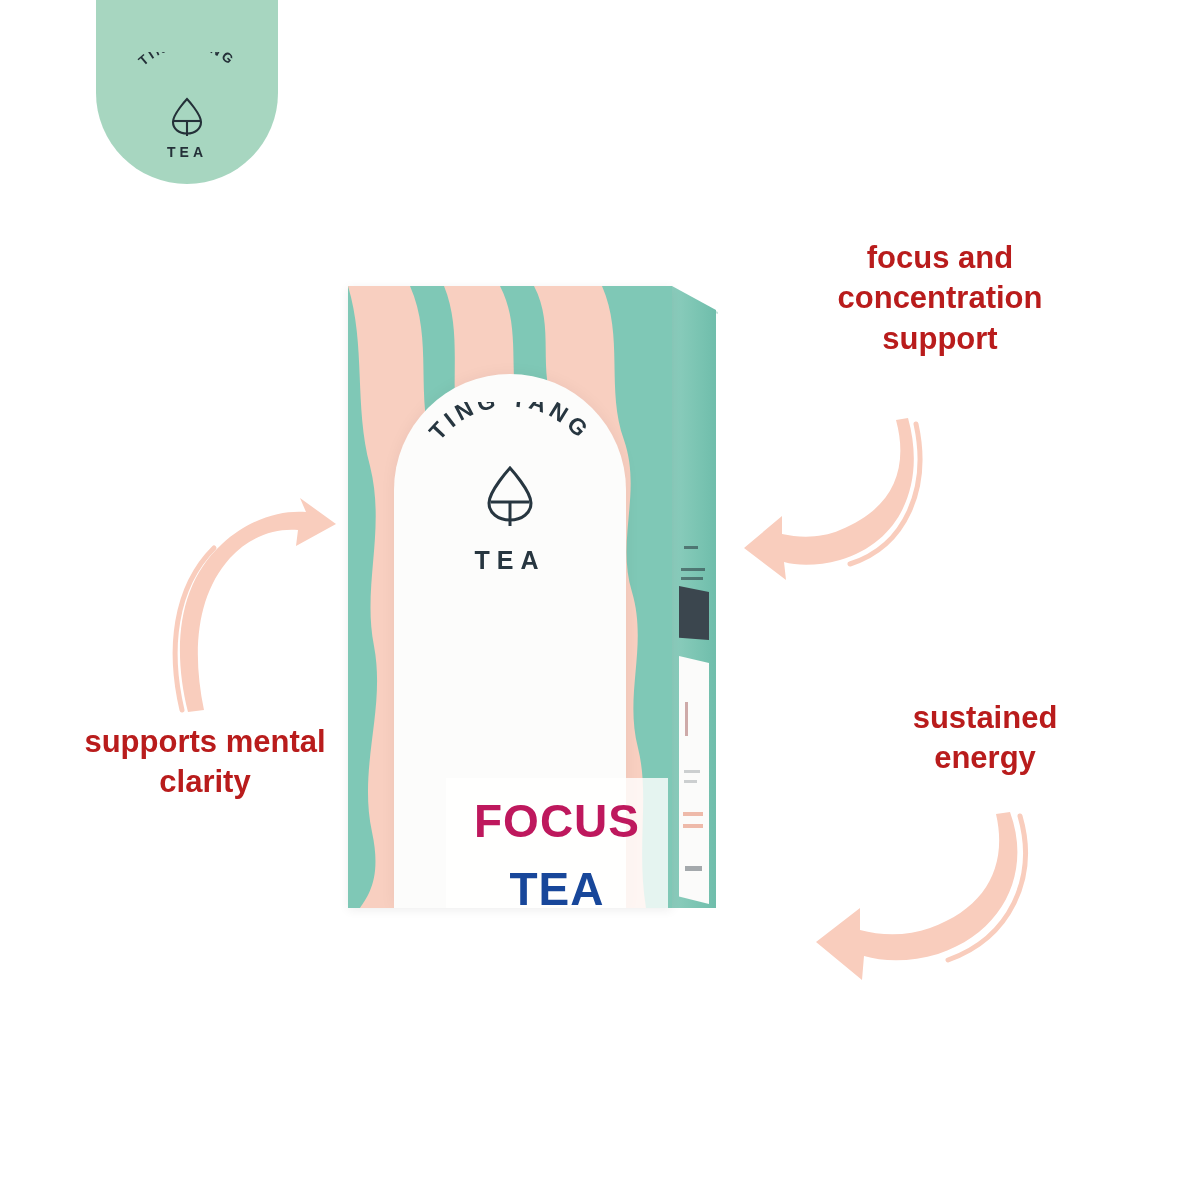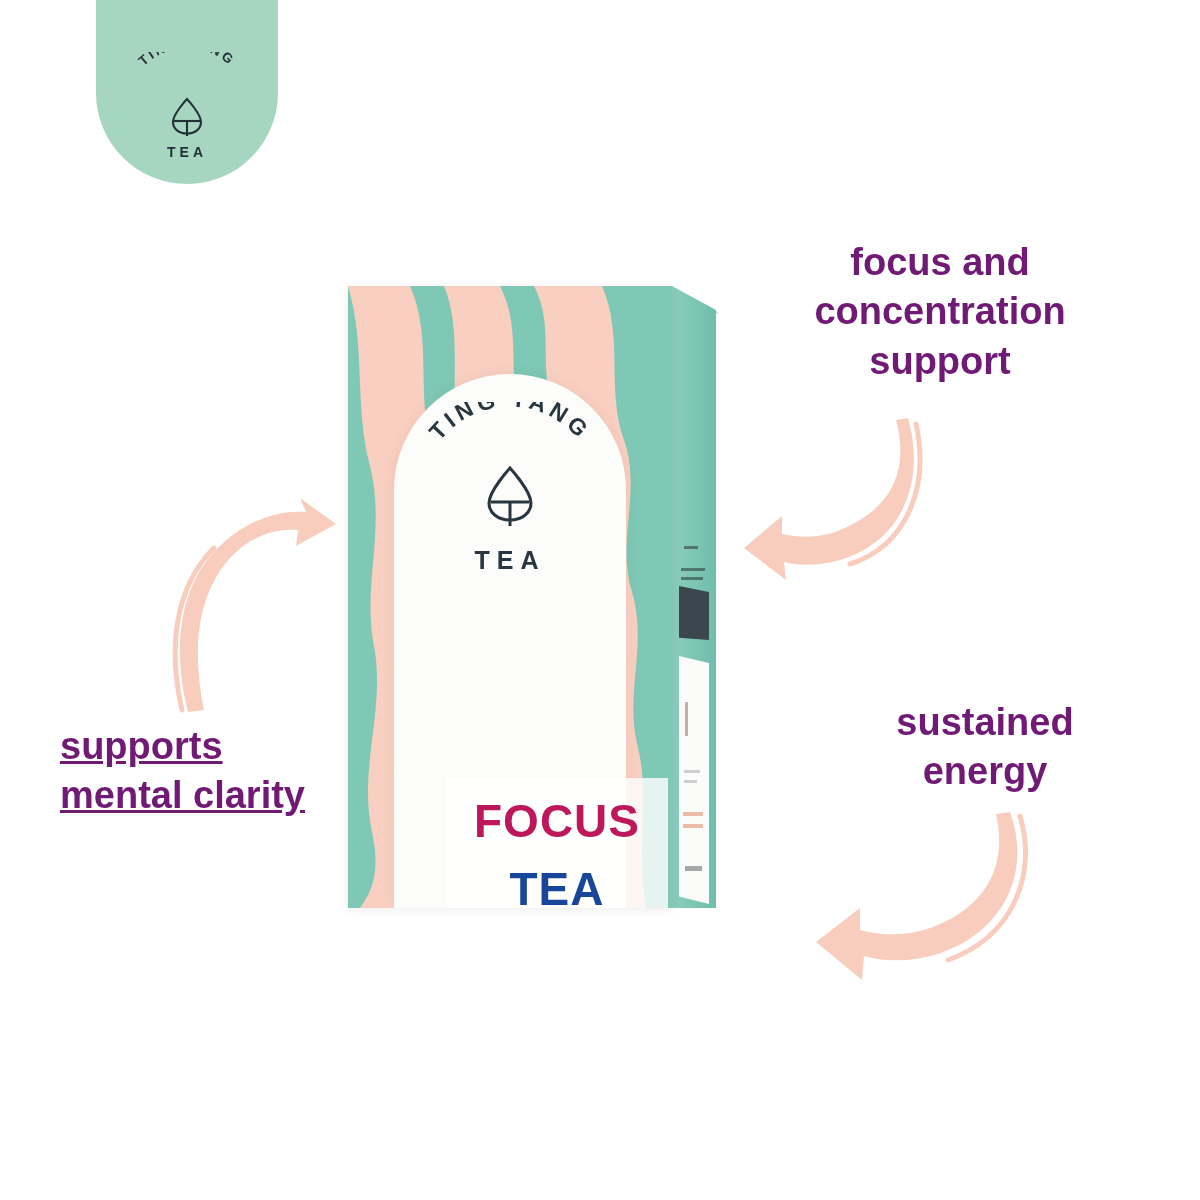--- a/index.html
+++ b/index.html
@@ -95,25 +95,25 @@
     clip-path:polygon(0 0,100% 7px,100% 100%,0 97%);
   }
   .sp-dark{
     position:absolute; left:331px; top:302px; width:30px; height:54px;
     background:#3b464e;
     clip-path:polygon(0 0,100% 6px,100% 100%,0 96%);
   }
 
   
   .note{
-    position:absolute; font-weight:700; color:#701a75;
-    font-size:38px; line-height:1.30;
+    position:absolute; font-weight:700; color:#b91c1c;
+    font-size:31px; line-height:1.30;
   }
   .note-tr{ left:790px; top:238px; width:300px; text-align:center; }
-  .note-l { left:60px;  top:722px; width:290px; text-align:left;text-decoration:underline; }
+  .note-l { left:60px;  top:722px; width:290px; text-align:center; }
   .note-br{ left:860px; top:698px; width:250px; text-align:center; }
 
   .arrow{ position:absolute; }
   .a-left { left:160px; top:488px; width:180px; height:228px; }
   .a-tr   { left:730px; top:396px; width:210px; height:208px; }
   .a-br   { left:798px; top:806px; width:240px; height:190px; }
 </style>
 </head>
 <body>
 

